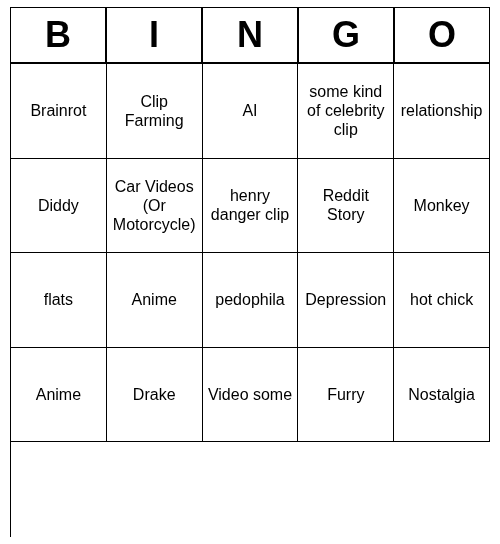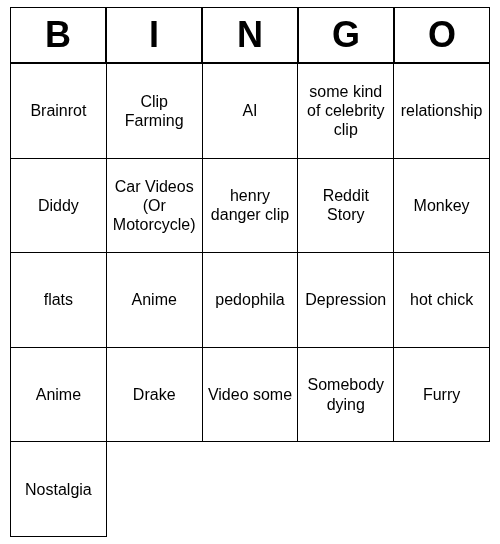--- a/index.html
+++ b/index.html
@@ -112,22 +112,19 @@
       <div class="bingo-cell">
         <span class="md">Anime</span>
       </div>
       <div class="bingo-cell">
         <span class="lg">Drake</span>
       </div>
       <div class="bingo-cell">
         <span class="lg">Video some</span>
       </div>
       <div class="bingo-cell">
-        <span class="xs">Somebody dying</span>
-      </div>
-      <div class="bingo-cell">
         <span class="xl">Furry</span>
       </div>
       <div class="bingo-cell">
         <span class="sm">Nostalgia</span>
       </div>
     </div>
 </div>
 
 </body></html>

